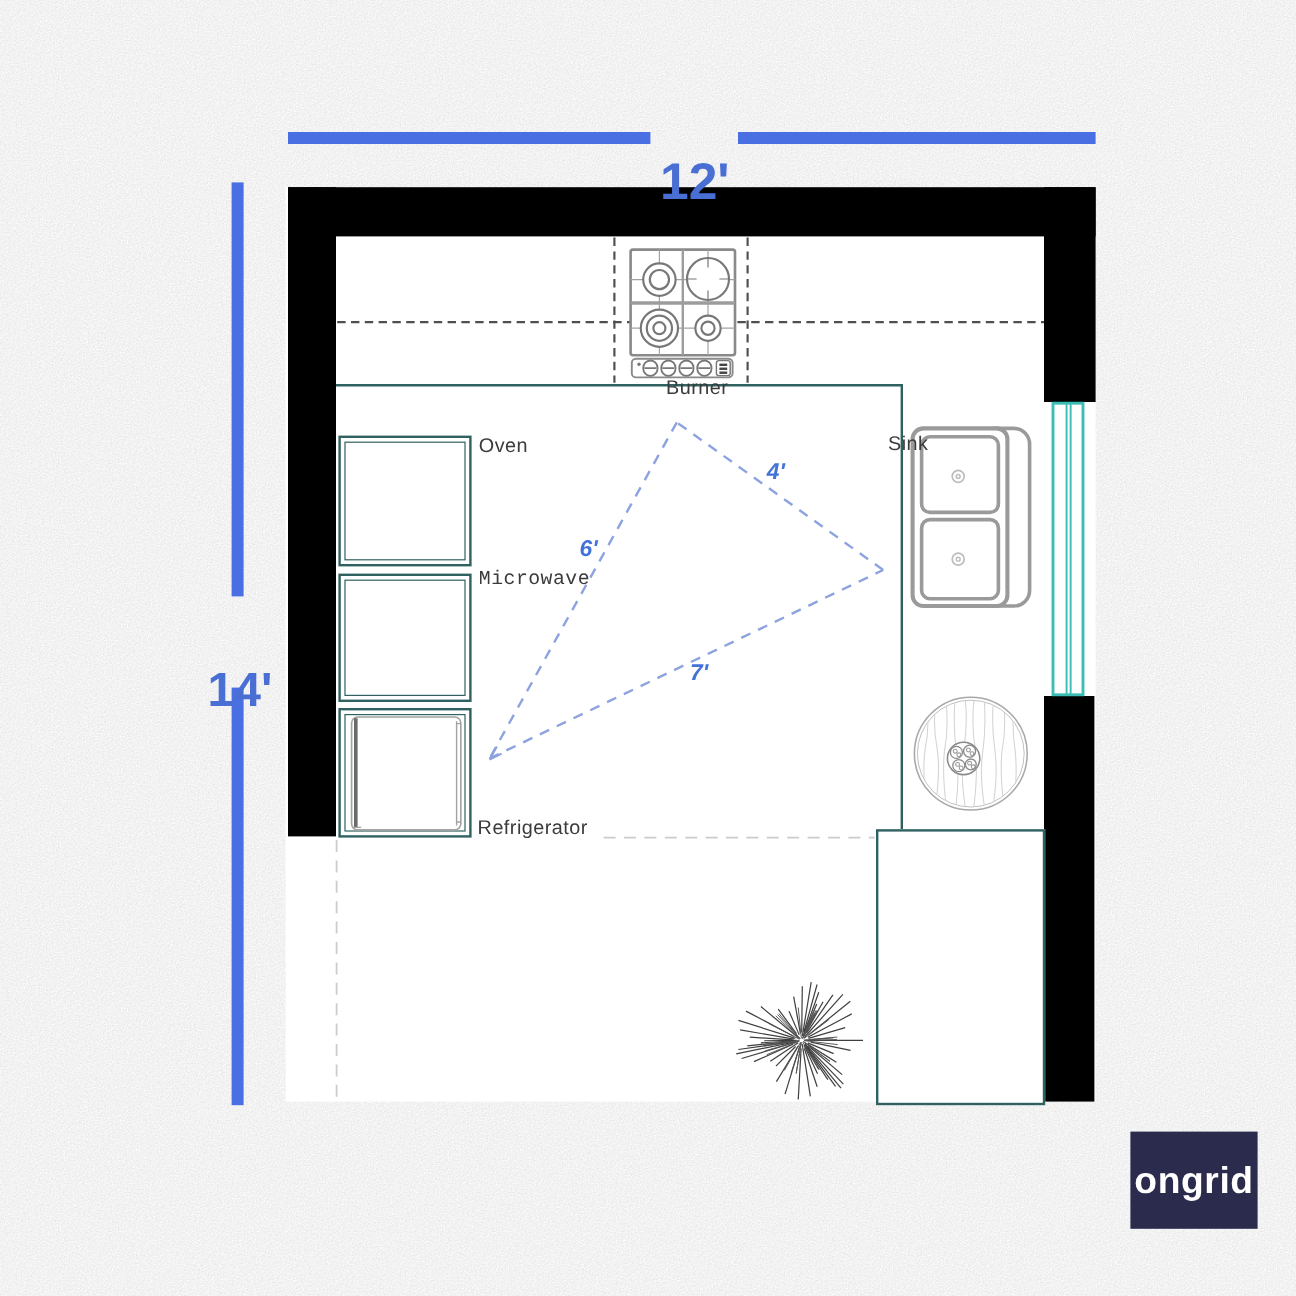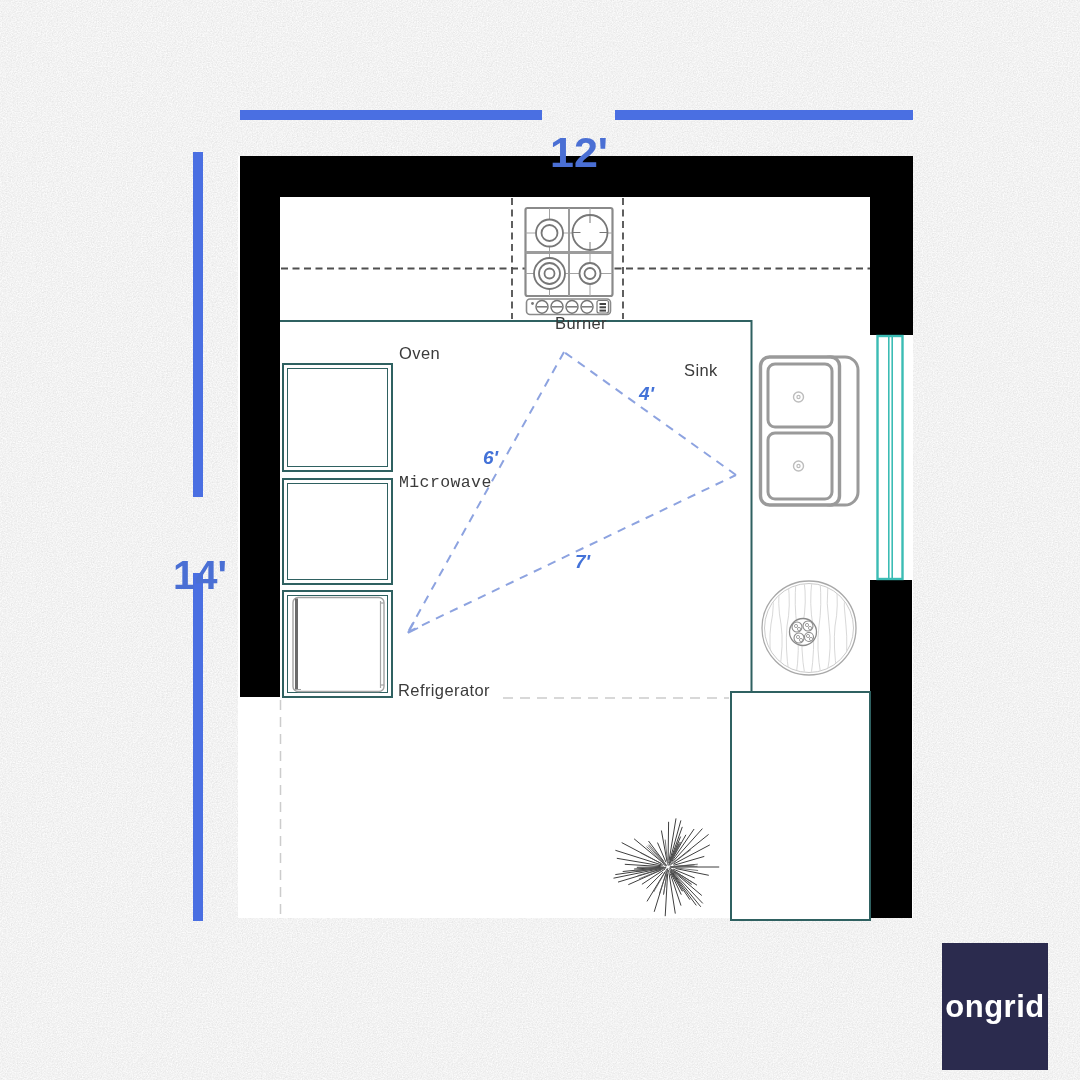--- a/index.html
+++ b/index.html
@@ -275,34 +275,34 @@
         <line x1="60.8" y1="53.4" x2="72.9" y2="30.1" stroke="#555" stroke-width="0.8"></line>
         <line x1="60.8" y1="53.4" x2="72.0" y2="30.0" stroke="#555" stroke-width="0.8"></line>
         <line x1="60.7" y1="53.3" x2="70.6" y2="29.8" stroke="#555" stroke-width="0.8"></line>
         <line x1="61.5" y1="53.8" x2="82.9" y2="37.6" stroke="#555" stroke-width="0.8"></line>
         <line x1="62.0" y1="54.8" x2="89.8" y2="52.2" stroke="#555" stroke-width="0.8"></line>
         <line x1="62.0" y1="55.0" x2="89.5" y2="54.3" stroke="#555" stroke-width="0.8"></line>
       </g>
   </svg>
 
   <div class="abs plan-label" style="left:519px;top:314px;margin-left:36px;">Burner</div>
-  <div class="abs plan-label" style="left:399px;top:344px;">Oven</div>
+  <div class="abs plan-label" style="left:399px;top:363px;">Oven</div>
   <div class="abs plan-label" style="left:399px;top:473px;font-family:Liberation Mono, monospace;">Microwave</div>
   <div class="abs plan-label" style="left:398px;top:681px;text-align:center;">Refrigerator</div>
-  <div class="abs plan-label" style="left:684px;top:361px;">Sink</div>
+  <div class="abs plan-label" style="left:740px;top:361px;">Sink</div>
 
   <div class="abs tri-label" style="left:483px;top:447px;">6'</div>
   <div class="abs tri-label" style="left:639px;top:383px;">4'</div>
   <div class="abs tri-label" style="left:575px;top:551px;">7'</div>
 
   <div class="abs dim-line" style="left:240px;top:110px;width:302px;height:10px;"></div>
   <div class="abs dim-line" style="left:615px;top:110px;width:298px;height:10px;"></div>
   <div class="abs dim-text h" style="left:540px;top:91px;width:78px;">12'</div>
 
   <div class="abs dim-line" style="left:193px;top:152px;width:10px;height:345px;"></div>
   <div class="abs dim-line" style="left:193px;top:573px;width:10px;height:348px;"></div>
   <div class="abs dim-text v" style="left:168px;top:515px;width:64px;">14'</div>
 
-  <div class="abs logo" style="left:942px;top:943px;width:106px;height:127px;">
+  <div class="abs logo" style="left:942px;top:943px;width:106px;height:81px;">
     <span>ongrid</span>
   </div>
 
 </div>
 
 </body></html>

